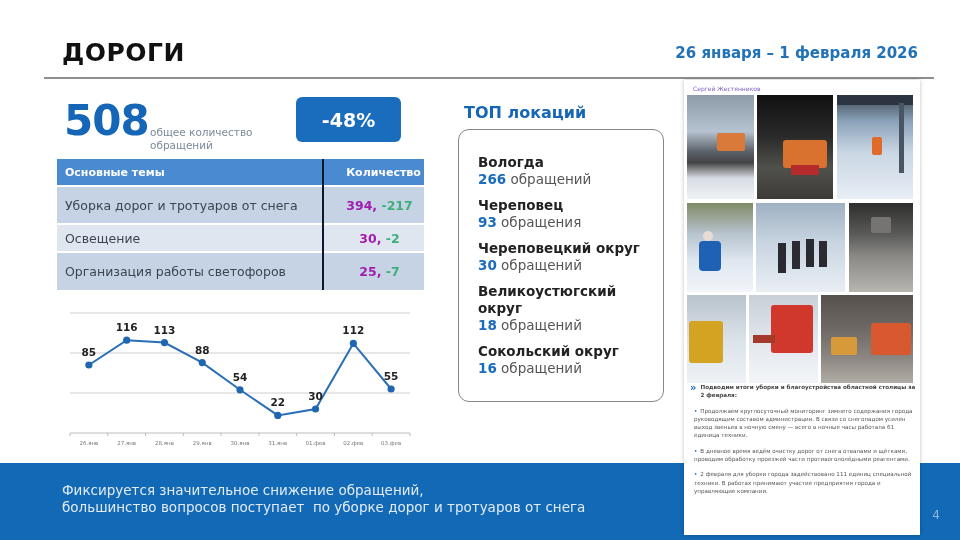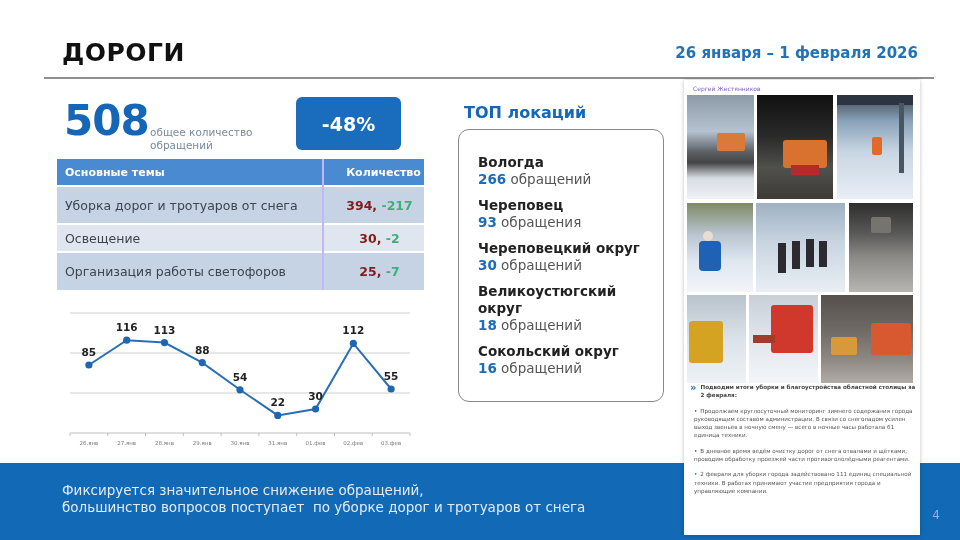--- a/index.html
+++ b/index.html
@@ -5,32 +5,32 @@
   * { box-sizing: border-box; margin: 0; padding: 0; }
   html, body { width: 960px; height: 540px; overflow: hidden; background: #ffffff; }
   body { position: relative; font-family: "DejaVu Sans", sans-serif; color: #222; }
 
   .title { position: absolute; left: 62px; top: 38px; font-size: 25px; font-weight: 800; letter-spacing: 0.5px; color: #111; }
   .date-range { position: absolute; right: 42px; top: 44px; font-size: 15px; font-weight: 700; color: #2272b8; }
   .top-rule { position: absolute; left: 44px; top: 77px; width: 890px; height: 2px; background: #8f8f8f; }
 
   .total-number { position: absolute; left: 64px; top: 96px; font-size: 42px; font-weight: 800; color: #1666b7; letter-spacing: -1px; }
   .total-label { position: absolute; left: 150px; top: 106px; font-size: 10.5px; line-height: 13px; color: #7a8a9a; width: 120px; margin-top: 20px; }
-  .change-badge { position: absolute; left: 296px; top: 97px; width: 105px; height: 53px; background: #1a6cbd; border-radius: 6px; color: #fff; font-size: 19px; font-weight: 700; display: flex; align-items: center; justify-content: center; }
+  .change-badge { position: absolute; left: 296px; top: 97px; width: 105px; height: 45px; background: #1a6cbd; border-radius: 6px; color: #fff; font-size: 19px; font-weight: 700; display: flex; align-items: center; justify-content: center; }
 
   .topics-table { position: absolute; left: 57px; top: 159px; width: 367px; border-collapse: collapse; border-radius: 30px; }
   .topics-table th { background: #4a8ad0; color: #fff; font-size: 11px; font-weight: 700; height: 27px; text-align: left; padding-left: 8px; }
   .topics-table th.count { text-align: center; padding-left: 0; }
   .topics-table td { font-size: 12.5px; color: #3c4550; padding: 3px 8px; line-height: 15px; border-top: 2px solid #fff; }
   .topics-table td.count { text-align: center; font-weight: 700; font-size: 12.5px; }
-  .topics-table td.col-divider, .topics-table th.col-divider { border-left: 2px solid #c4b5fd; padding-left: 19px; }
+  .topics-table td.col-divider, .topics-table th.col-divider { border-left: 2px solid #0f172a; padding-left: 19px; }
   .row-a td { background: #c6d3e4; height: 38px; }
   .row-b td { background: #dfe6ef; height: 28px; margin-top: 37px; }
   .row-c td { background: #c6d3e4; height: 38px; }
-  .val-main { color: #7f1d1d; }
+  .val-main { color: #a21caf; }
   .val-delta { color: #3cb079; }
 
   .chart { position: absolute; left: 60px; top: 305px; width: 360px; height: 150px; }
 
   .locations-title { position: absolute; left: 464px; top: 103px; font-size: 16px; font-weight: 800; color: #1666b7; }
   .locations-box { position: absolute; left: 458px; top: 129px; width: 206px; height: 273px; border: 1.5px solid #888; border-radius: 11px; padding: 24px 10px 0 19px; }
   .loc-item { margin-bottom: 9px; }
   .loc-name { font-size: 13.5px; font-weight: 700; color: #222; line-height: 17px; }
   .loc-count { font-size: 13.5px; color: #555; line-height: 17px; }
   .loc-num { font-weight: 800; color: #1a6cbd; }

